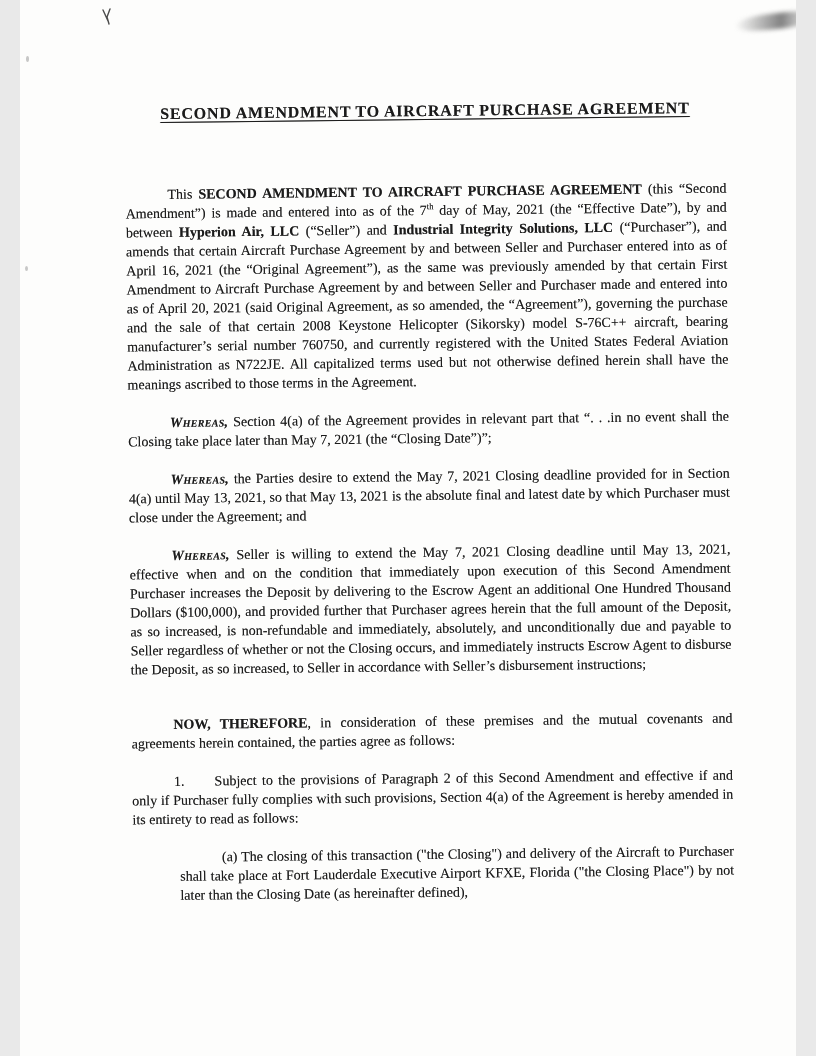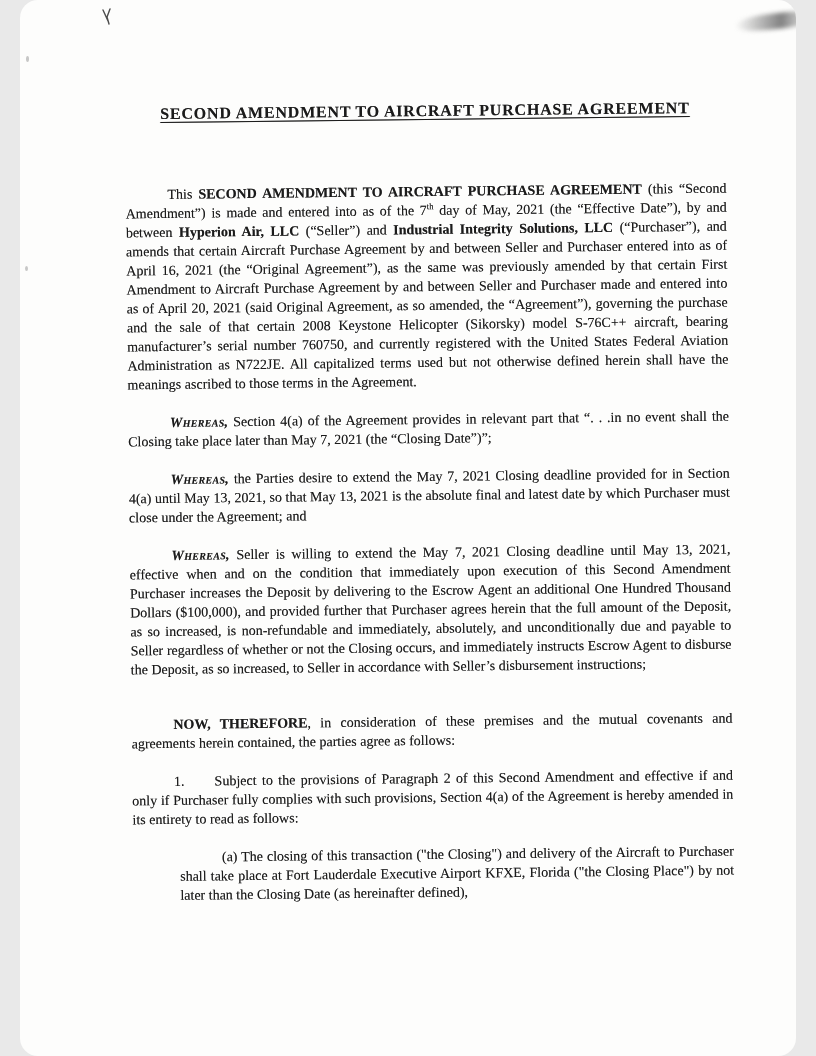--- a/index.html
+++ b/index.html
@@ -9,21 +9,20 @@
   }
   .sheet {
     position: relative;
     width: 776px;
     height: 1056px;
     margin: 0 auto;
     background: #fdfdfc;
     overflow: hidden;
     font-family: "Liberation Serif", serif;
     color: #1b1b1b;
-    border-radius: 18px;
   }
   
   .pen-mark {
     position: absolute;
     left: 80px;
     top: 8px;
     width: 16px;
     height: 22px;
     opacity: 0.85;
   }

